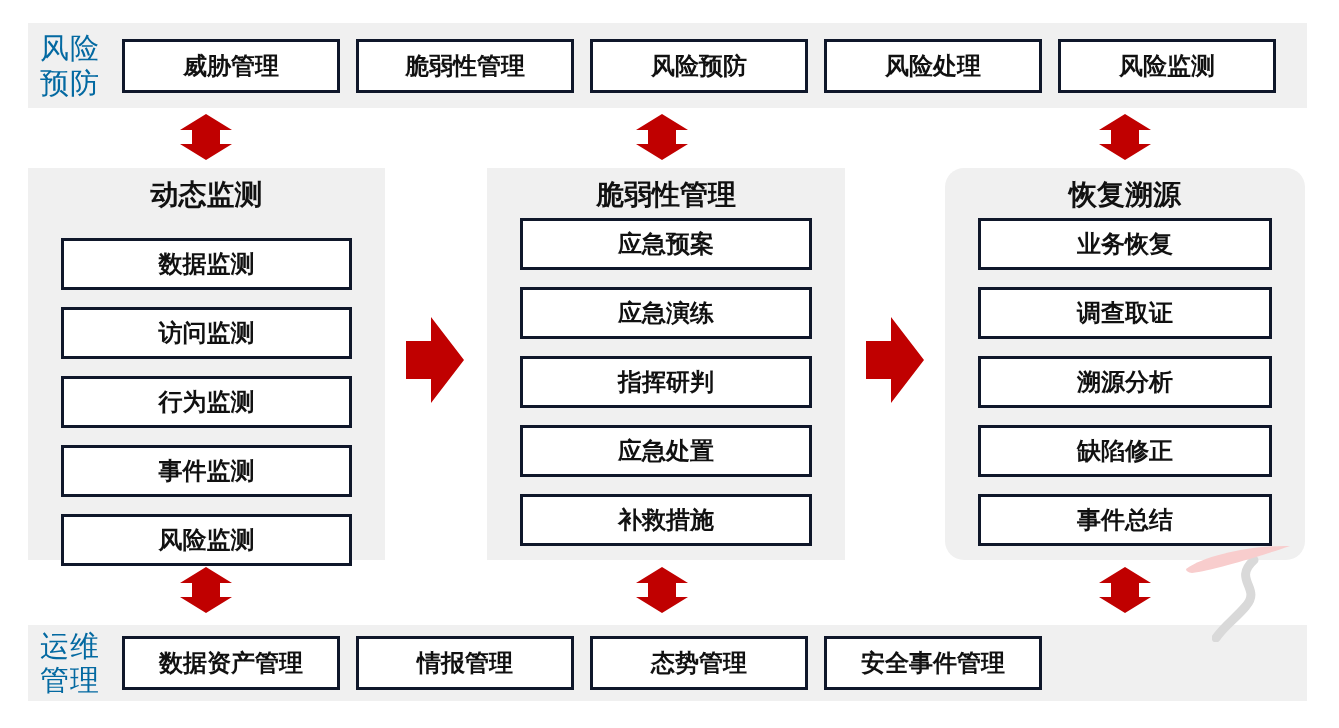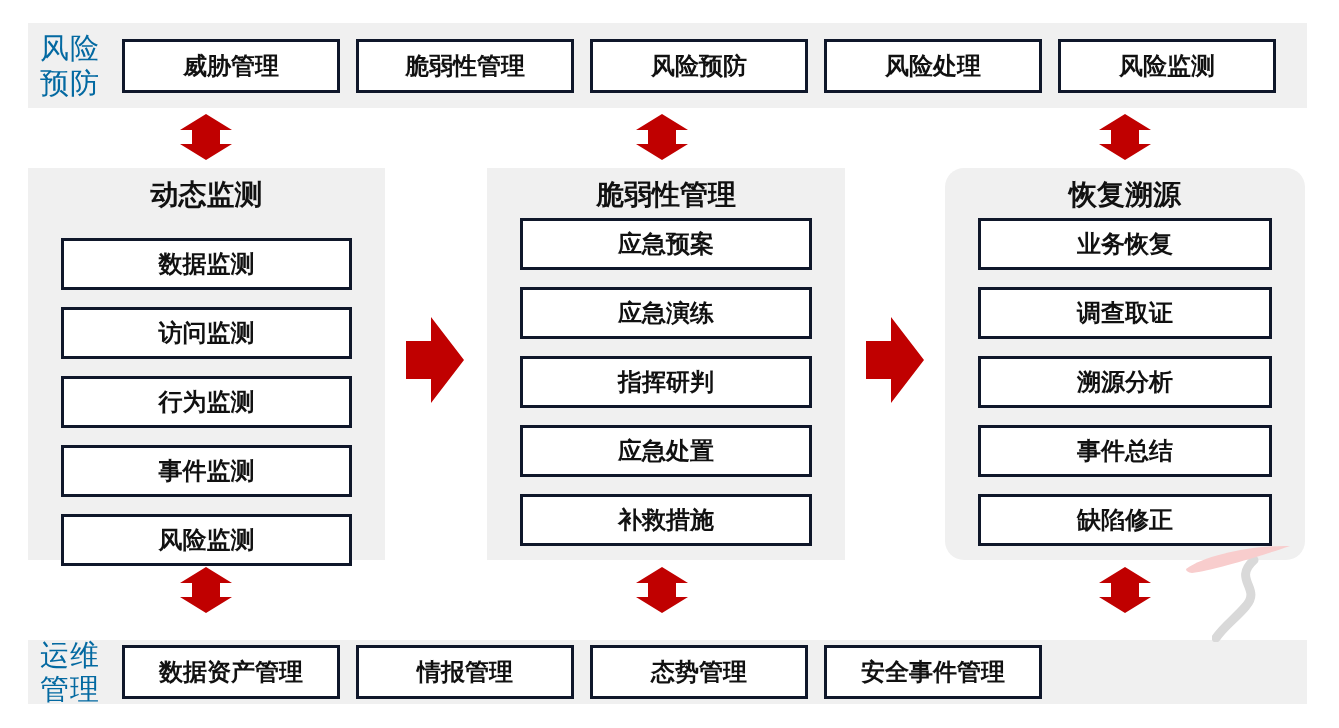--- a/index.html
+++ b/index.html
@@ -6,21 +6,21 @@
   .canvas {
     position:relative; width:1339px; height:728px; background:#ffffff;
     font-family:"Liberation Sans","DejaVu Sans",sans-serif; overflow:hidden;
     color:#111111;
   }
   .strip {
     position:absolute; left:28px; width:1279px; background:#f0f0f0;
     display:flex; align-items:center;
   }
   .strip.top    { top:23px;  height:85px; }
-  .strip.bottom { top:625px; height:64px;margin-top:15px; }
+  .strip.bottom { top:625px; height:76px; }
   .side-label {
     width:66px; margin-left:12px; flex:0 0 auto;
     font-size:29px; font-weight:normal; line-height:1.18; letter-spacing:1px;
     color:#0369a1; word-break:break-all;
   }
   .strip-boxes { display:flex; gap:16px; margin-left:16px; flex:1 1 auto; }
   .rbox {
     background:#ffffff; border:3px solid #0f172a;
     display:flex; align-items:center; justify-content:center;
     font-weight:bold; font-size:24px; color:#111111; white-space:nowrap;
@@ -109,22 +109,22 @@
       <div class="rbox">补救措施</div>
     </div>
   </div>
 
   <div class="panel panel-2">
     <div class="panel-title">恢复溯源</div>
     <div class="panel-boxes">
       <div class="rbox">业务恢复</div>
       <div class="rbox">调查取证</div>
       <div class="rbox">溯源分析</div>
+      <div class="rbox">缺陷修正</div>
       <div class="rbox">事件总结</div>
-      <div class="rbox">缺陷修正</div>
     </div>
   </div>
 
   <div class="big-arrow b0">
     <svg width="58" height="86" viewBox="0 0 58 86">
         <polygon points="0,24 25,24 25,0 58,43 25,86 25,62 0,62" fill="#C00000"></polygon>
       </svg>
   </div>
   <div class="big-arrow b1">
     <svg width="58" height="86" viewBox="0 0 58 86">

